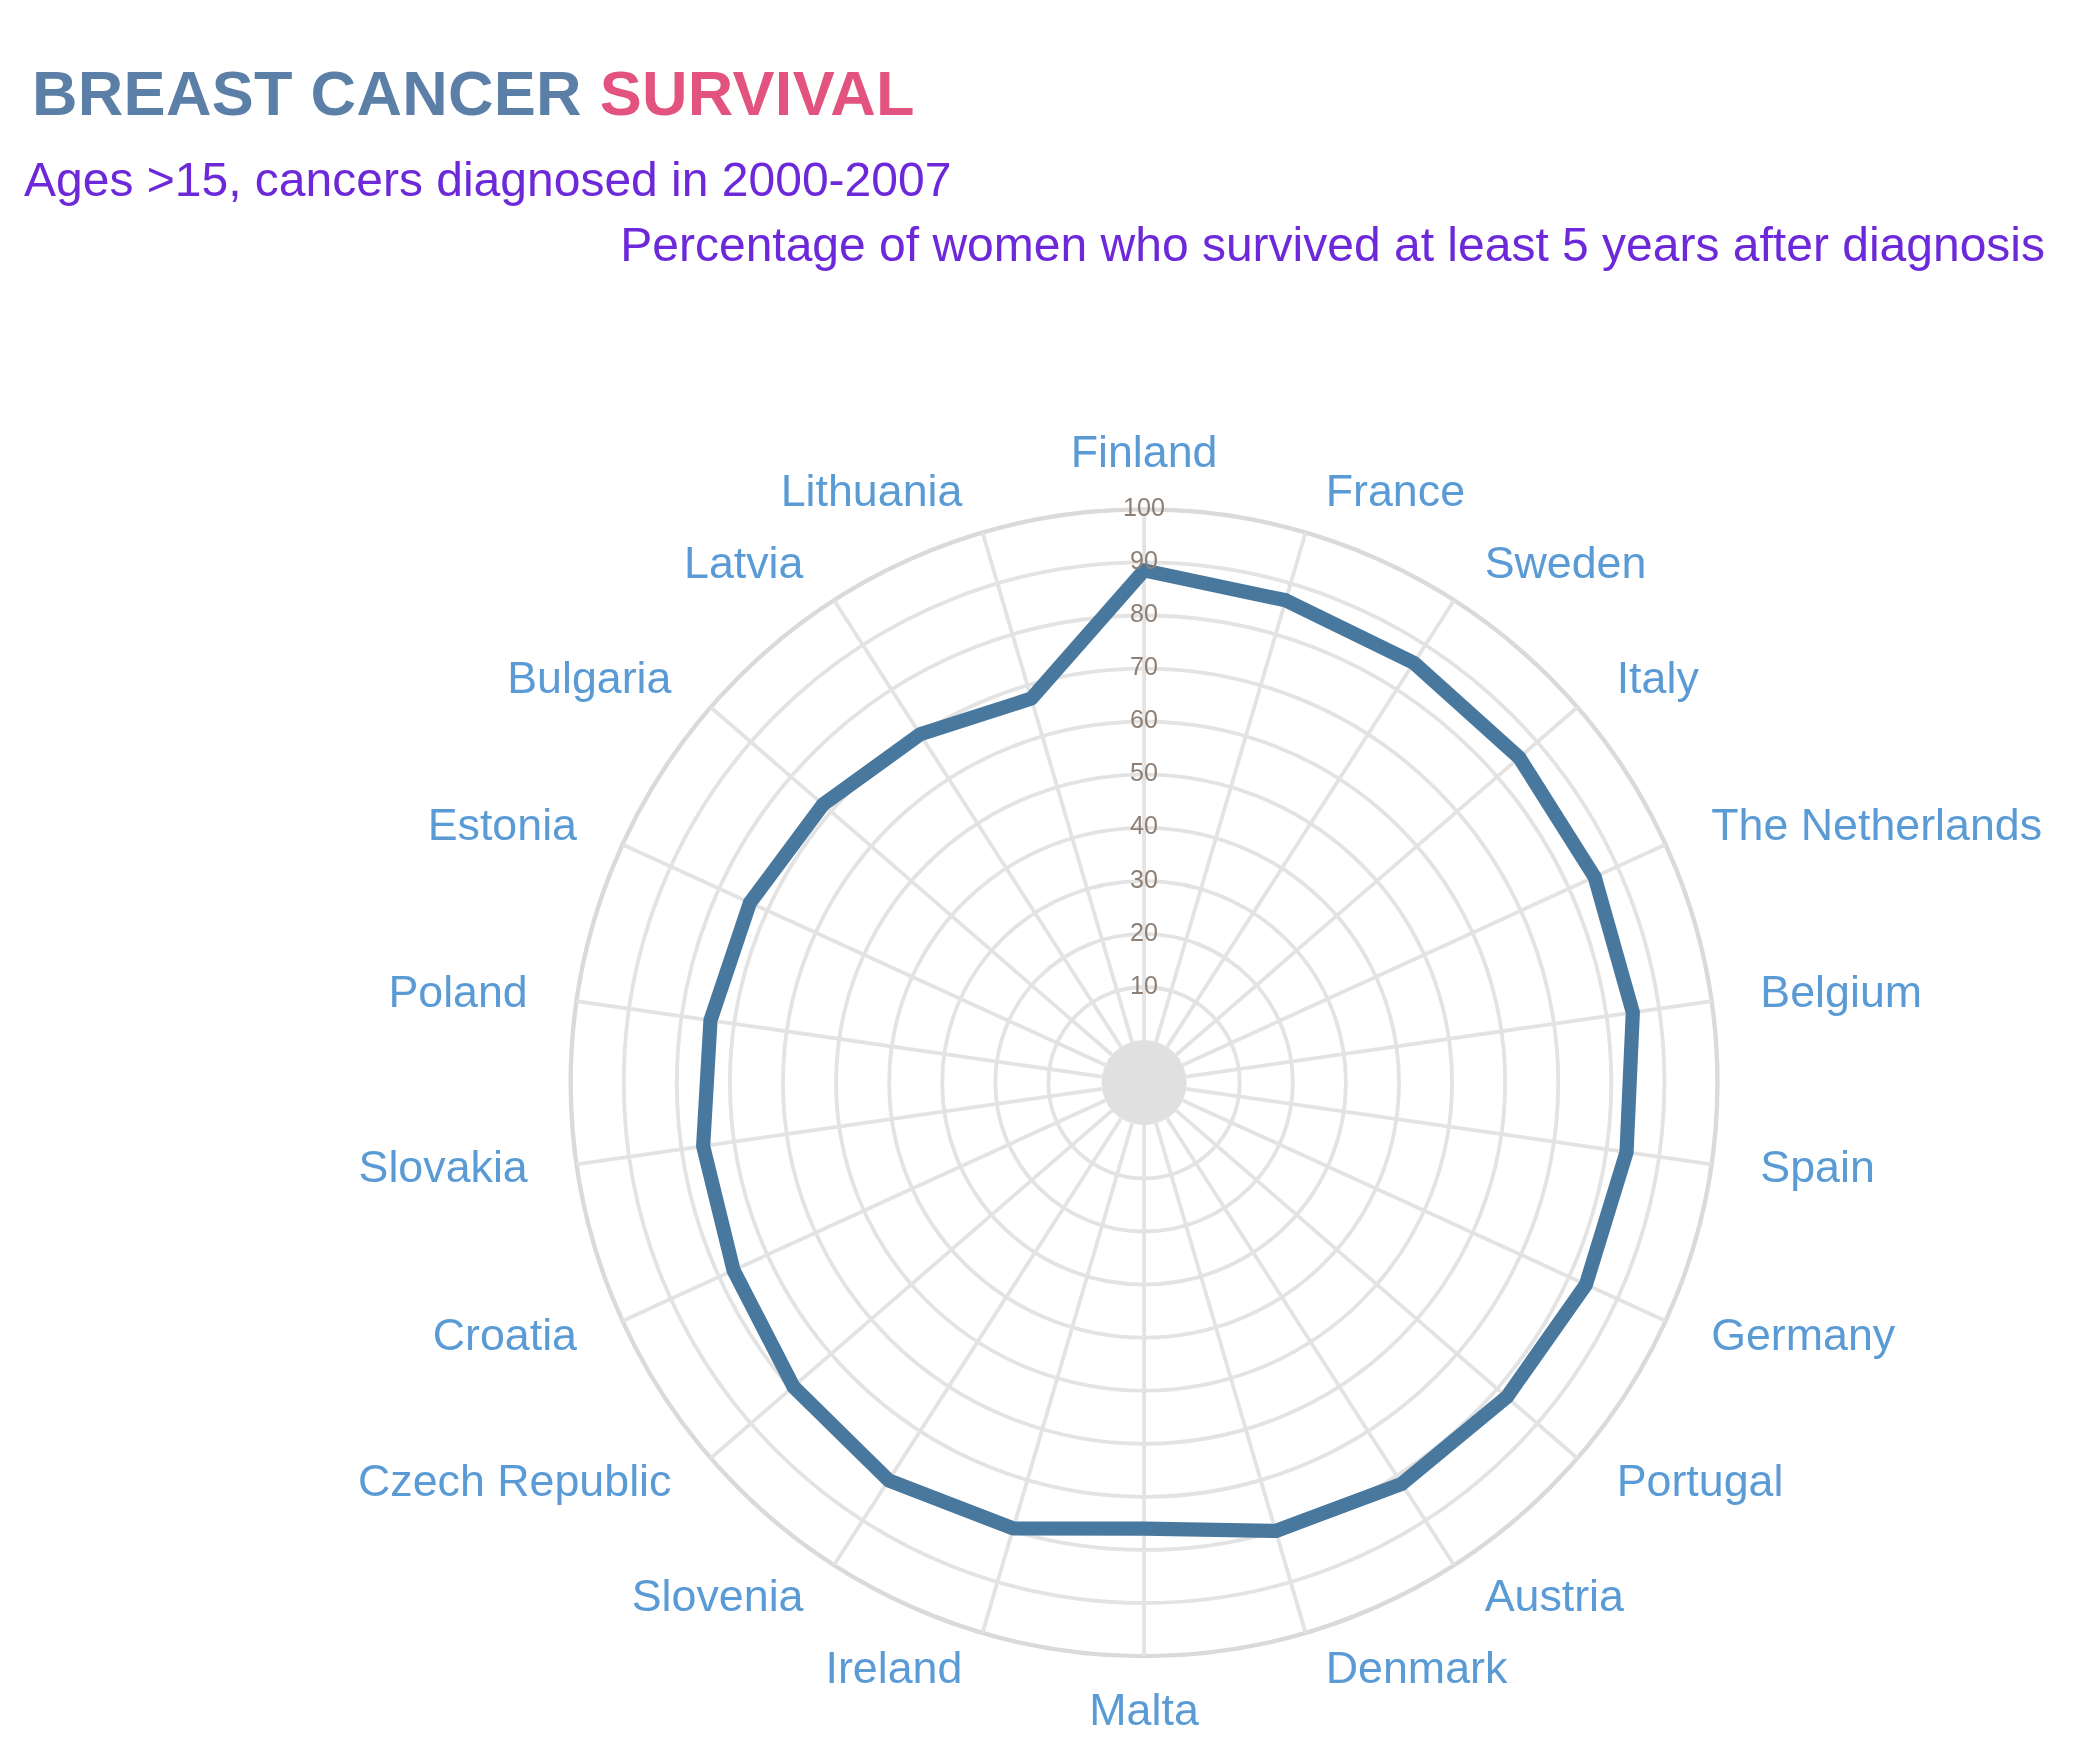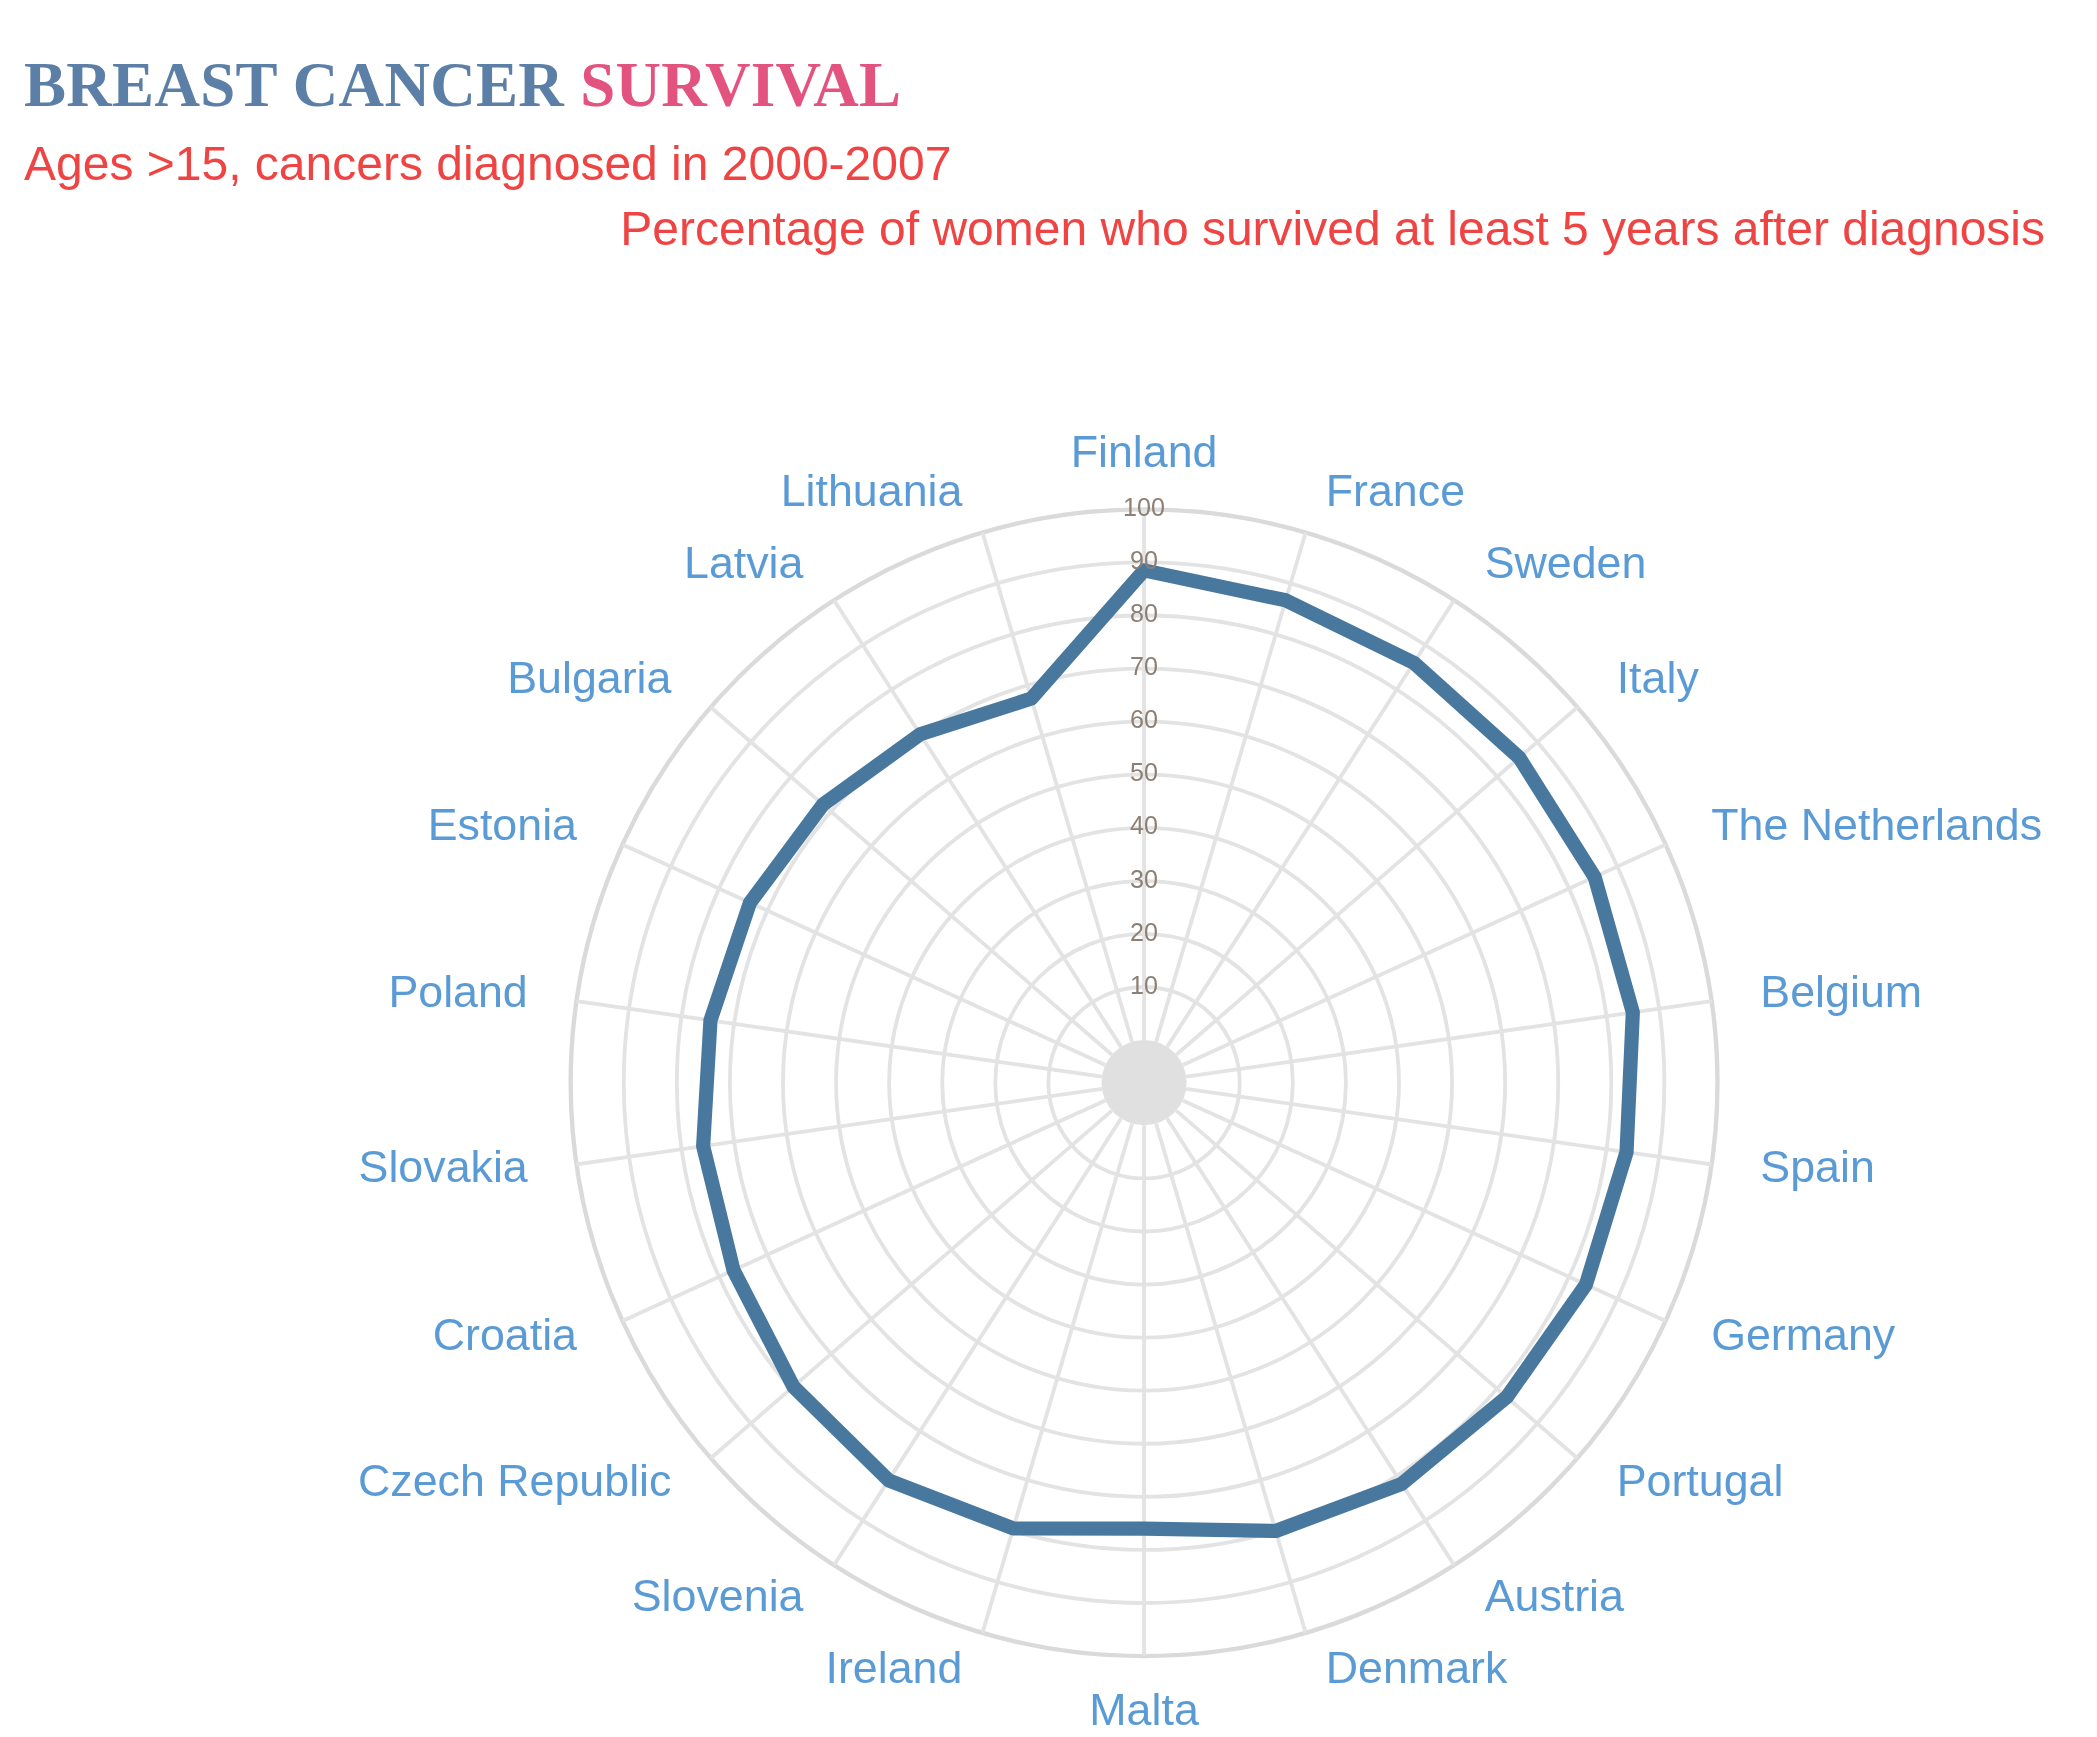--- a/index.html
+++ b/index.html
@@ -24,29 +24,28 @@
     position: absolute;
     left: 24px;
     top: 52px;
     width: 2021px;
   }
   .title {
     font-size: 63px;
     font-weight: bold;
     letter-spacing: 0.3px;
     line-height: 1.06;
-    margin: 0;
+    margin: 8px;
     white-space: nowrap;
-    font-family: Liberation Serif, serif;
   }
   .title .t-main { color: #5b7fa6; }
   .title .t-accent { color: #e2547f; }
   .subtitle {
     font-size: 48px;
-    color: #ef4444;
+    color: #6d28d9;
     line-height: 1.28;
     margin: 0;
     padding-top: 14px;
     white-space: nowrap;
     font-weight: normal;
   }
   .subtitle + .subtitle { padding-top: 3.3px; text-align: right; }
 
   
   .chart-wrap {

